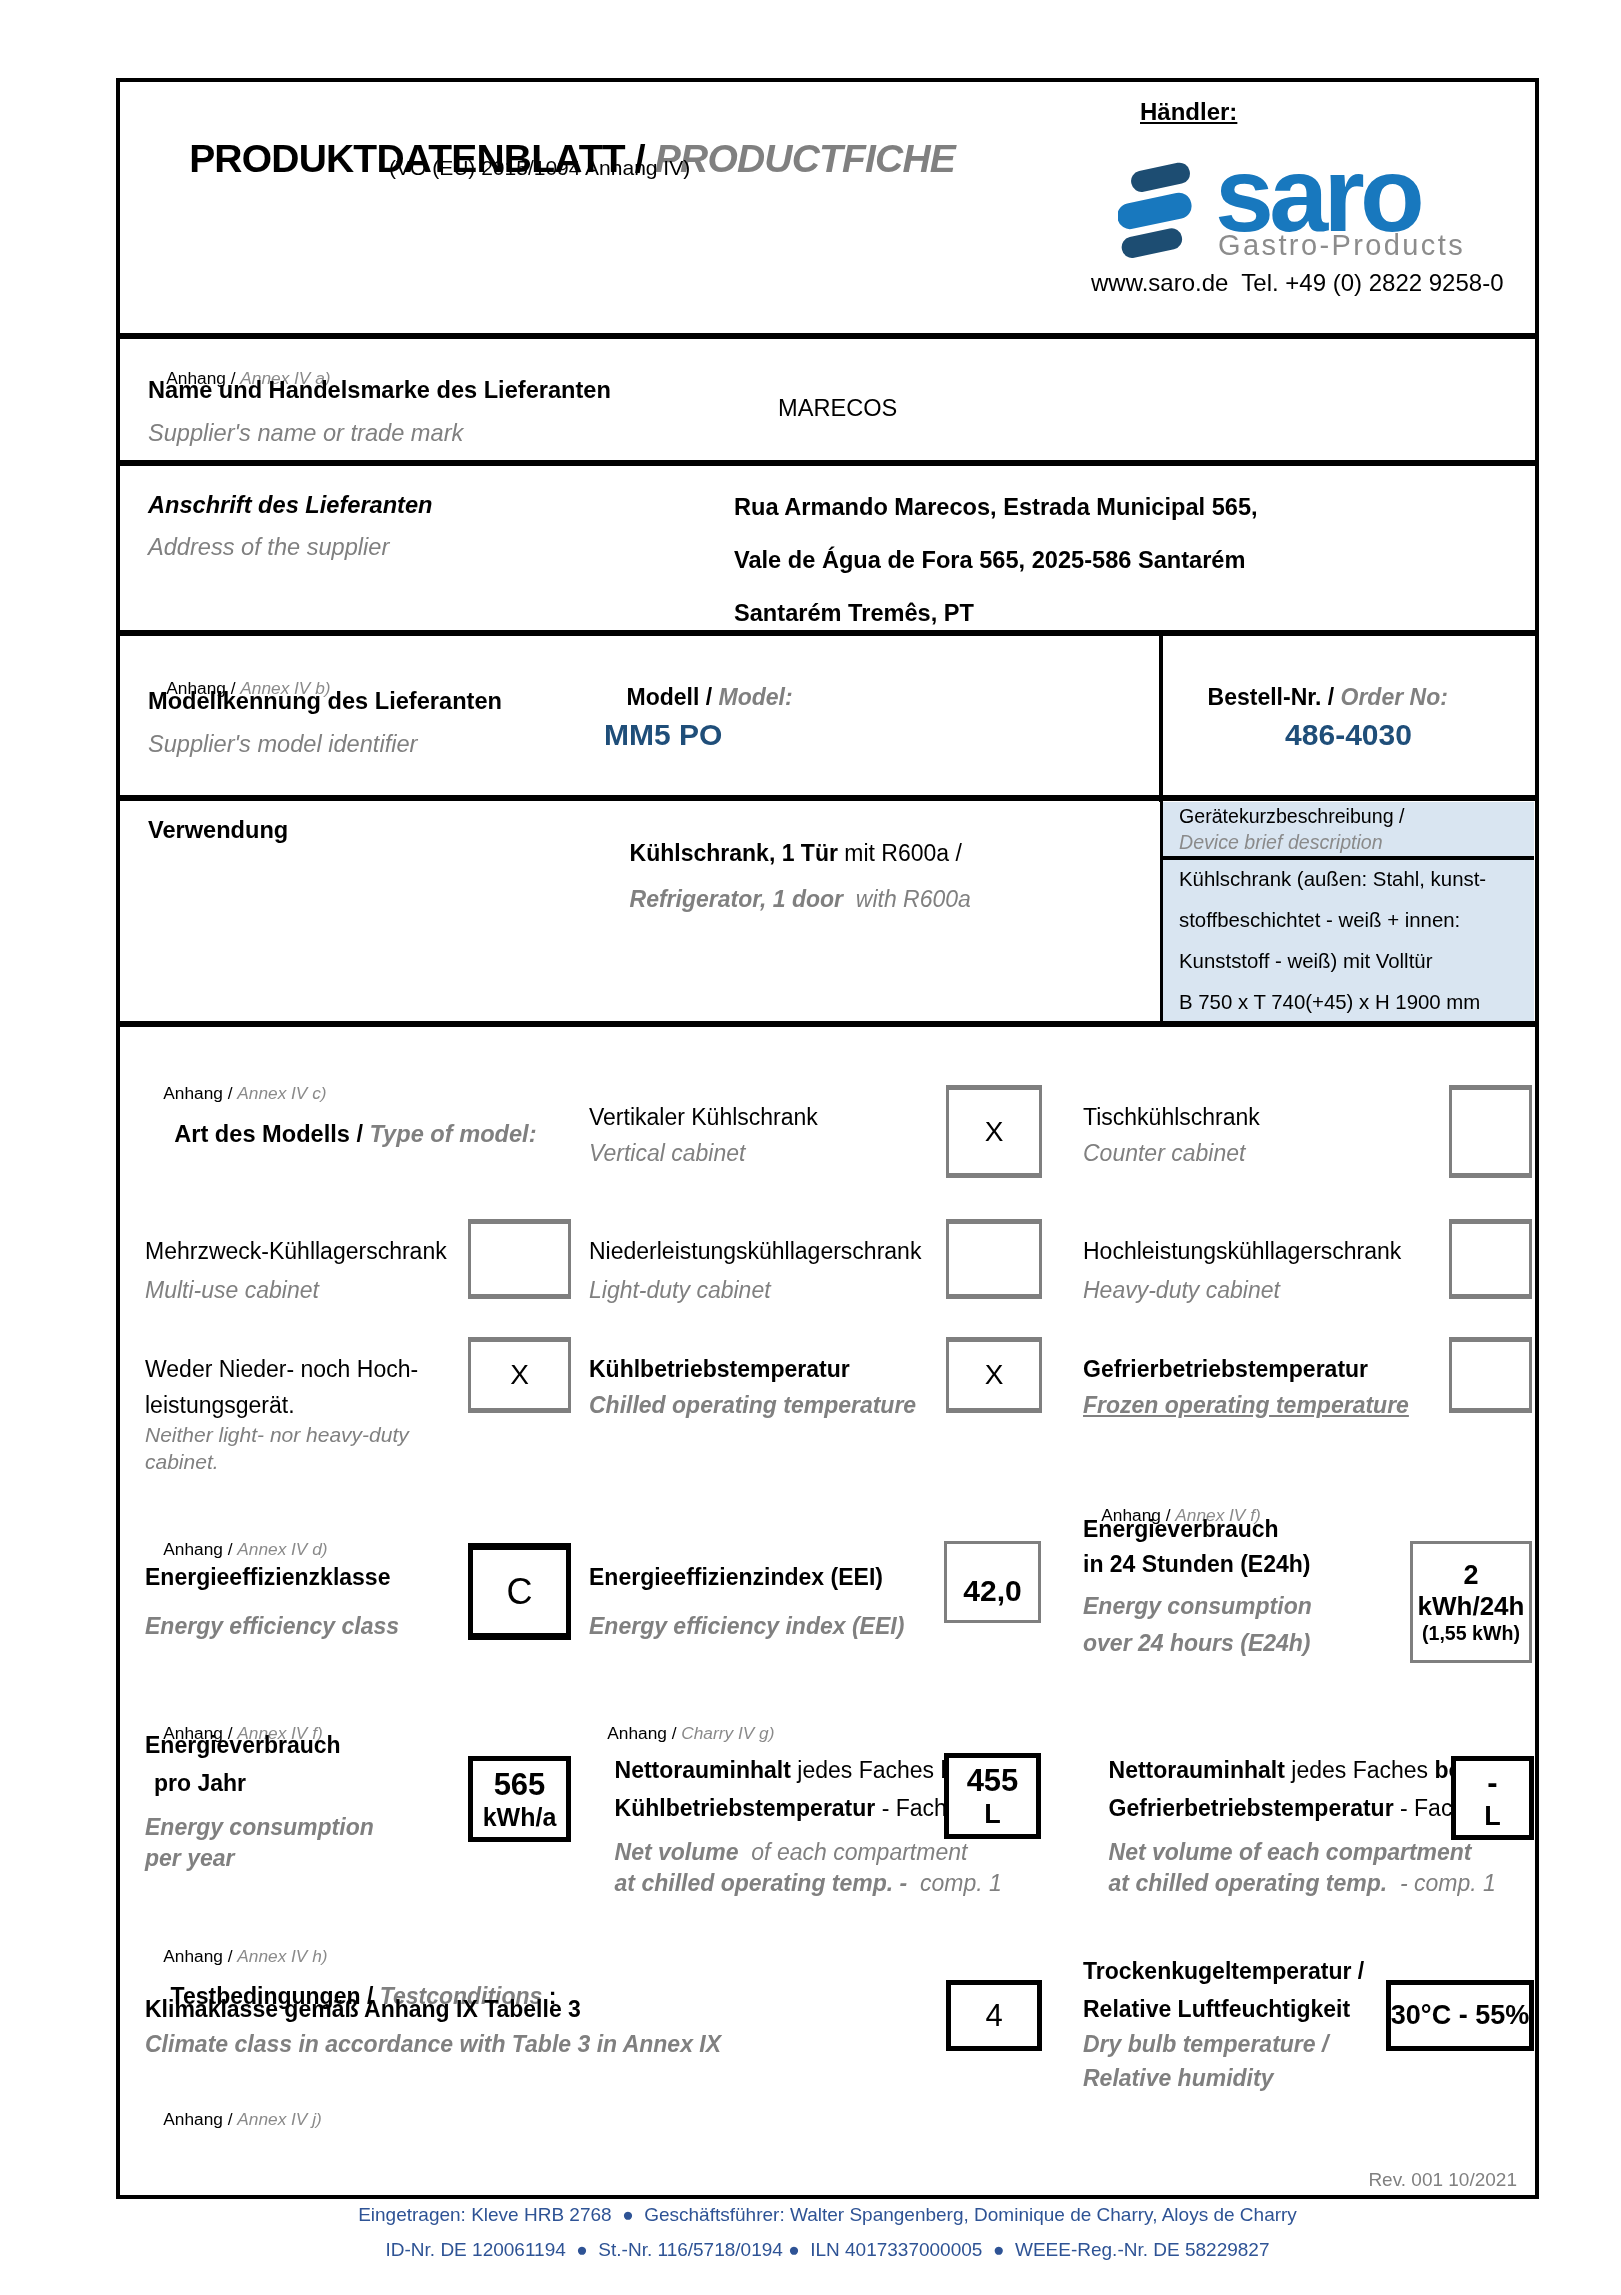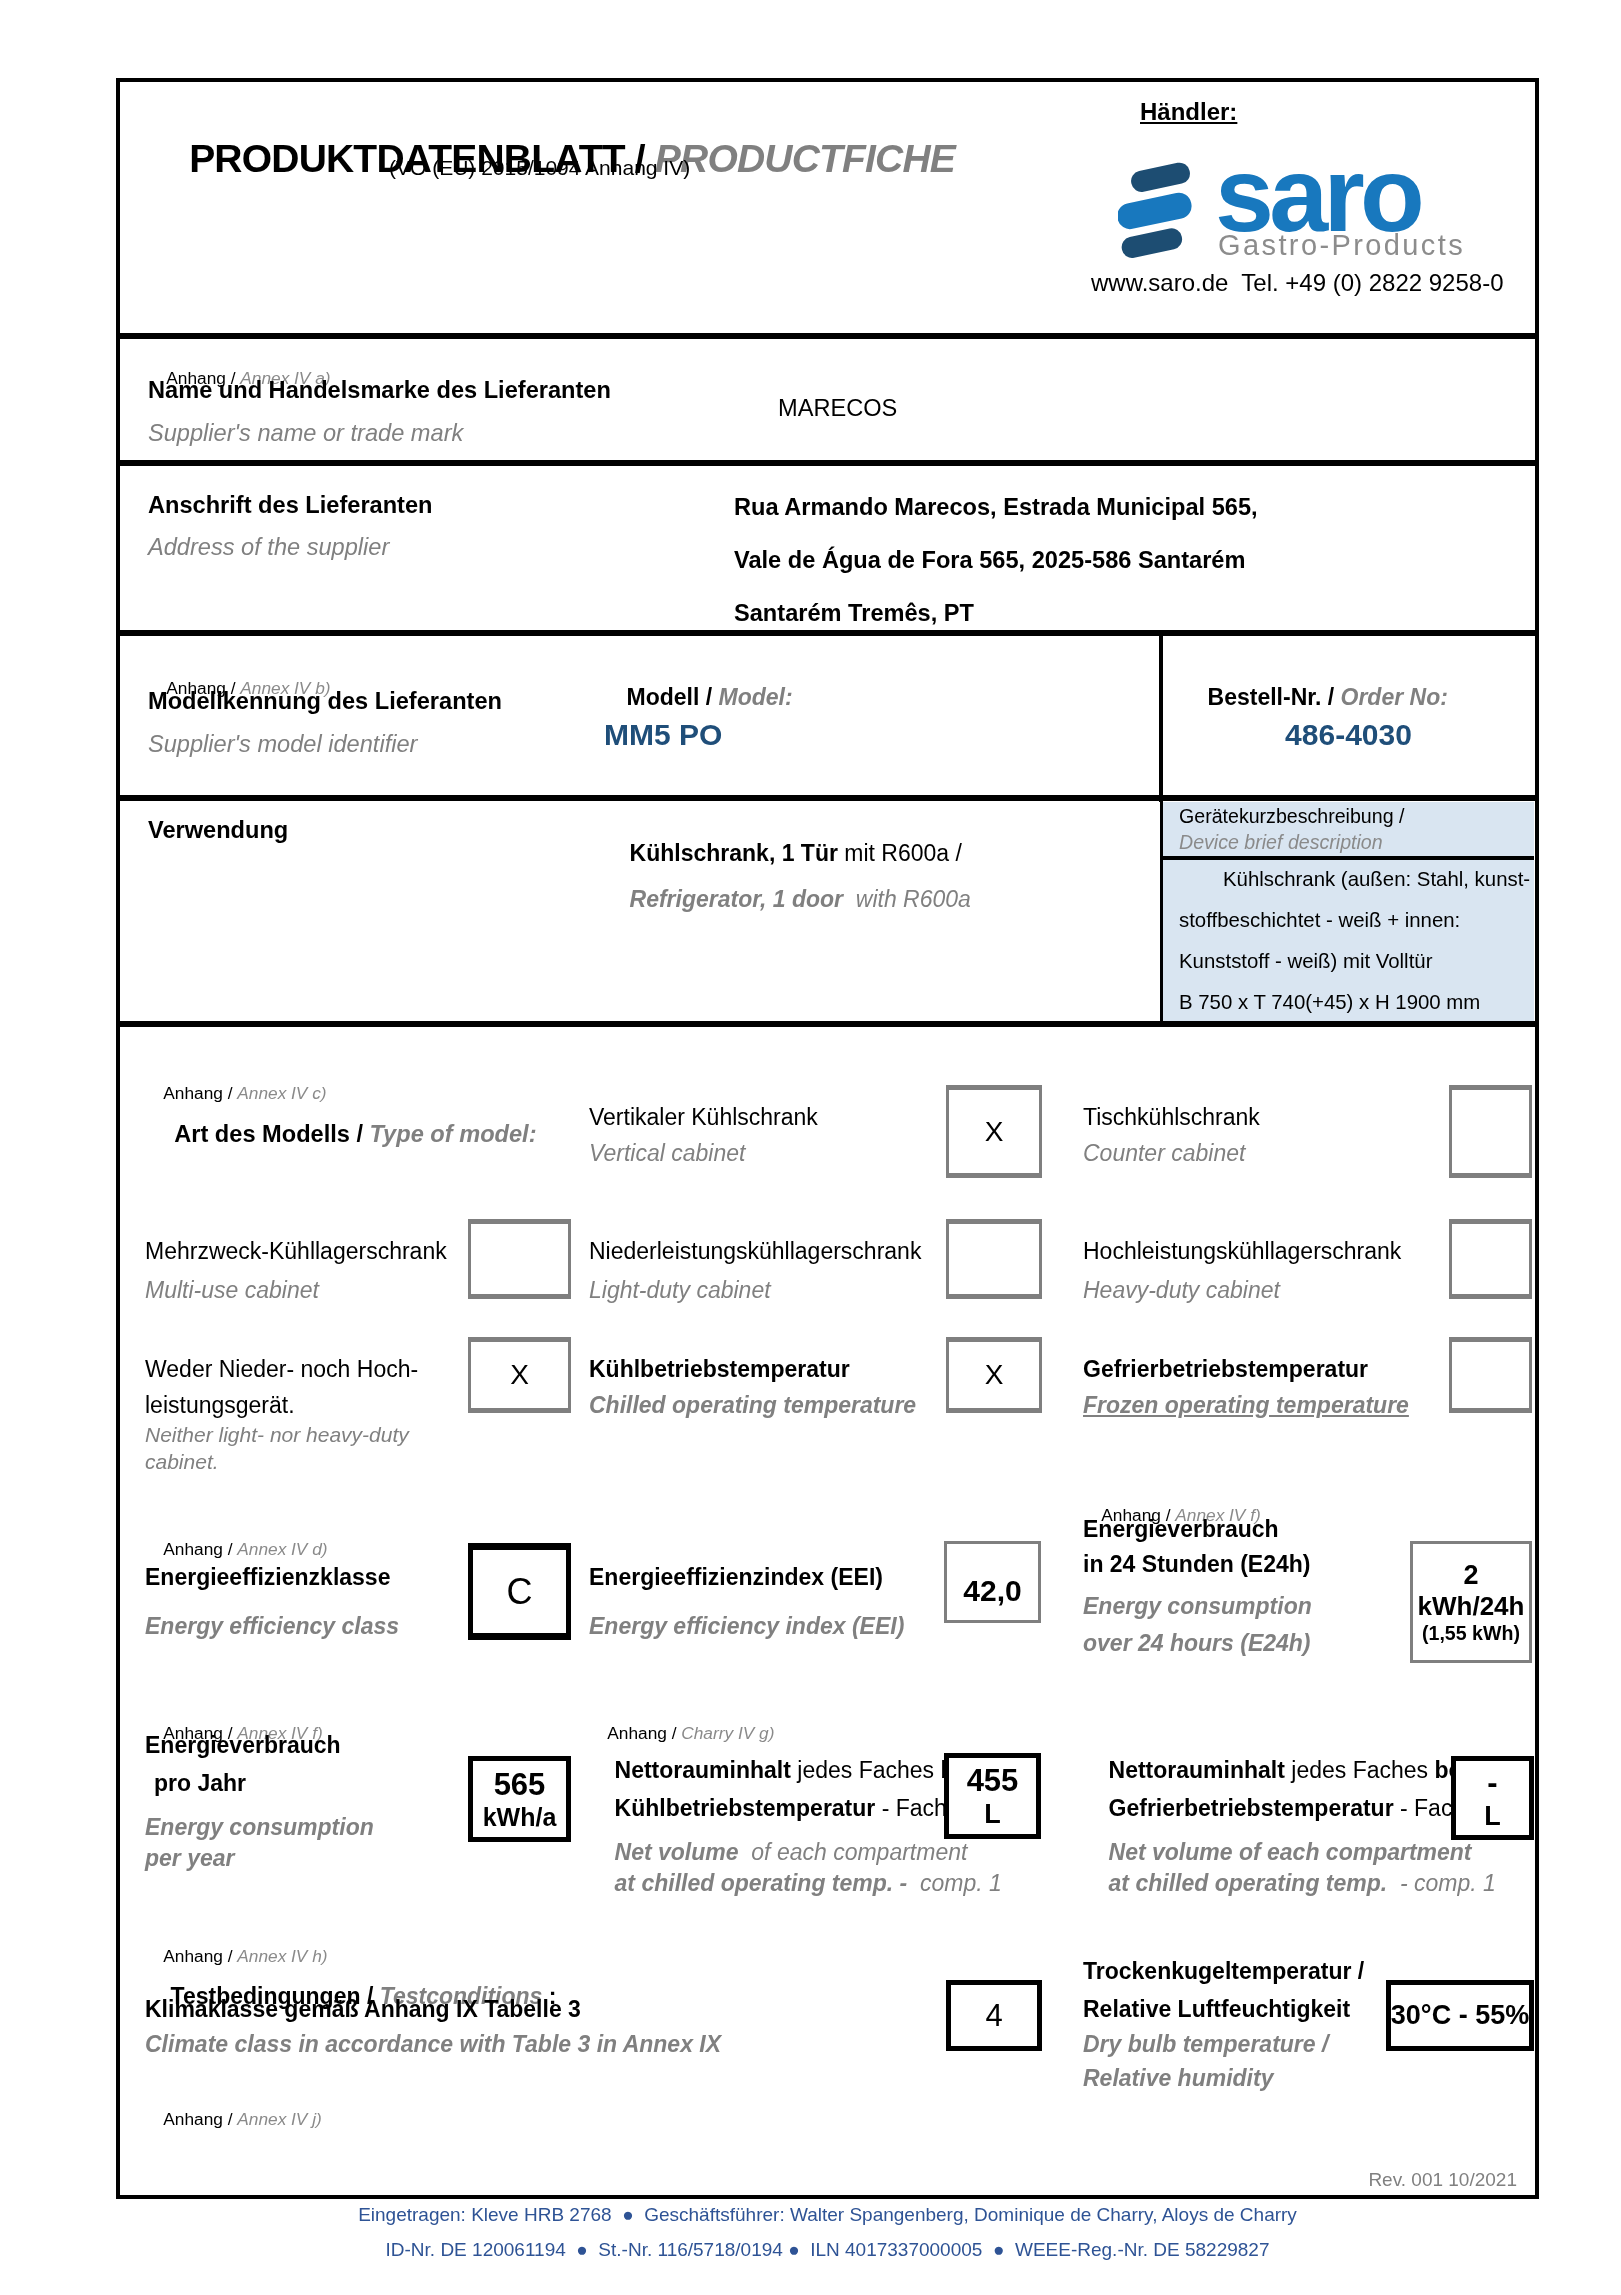--- a/index.html
+++ b/index.html
@@ -66,21 +66,21 @@
 
   <div class="txt annex" style="left:148px; top:350px;">
     <span>Anhang / </span><span class="i ag">Annex IV a)</span>
   </div>
   <div class="txt s30 b" style="left:148px; top:378px;">Name und Handelsmarke des Lieferanten</div>
   <div class="txt s30 i g" style="left:148px; top:421px;">Supplier's name or trade mark</div>
   <div class="txt s30" style="left:734px; top:396px;margin-left:44px;">MARECOS</div>
 
   <div class="hline" style="top:460px;"></div>
 
-  <div class="txt s30 b" style="left:148px; top:493px;">Anschrift des Lieferanten</div>
+  <div class="txt s30 b" style="left:148px; top:493px;font-style:italic;">Anschrift des Lieferanten</div>
   <div class="txt s30 i g" style="left:148px; top:535px;">Address of the supplier</div>
   <div class="txt s30 b" style="left:734px; top:495px;">Rua Armando Marecos, Estrada Municipal 565,</div>
   <div class="txt s30 b" style="left:734px; top:548px;">Vale de Água de Fora 565, 2025-586 Santarém</div>
   <div class="txt s30 b" style="left:734px; top:601px;">Santarém Tremês, PT</div>
 
   <div class="hline" style="top:630px;"></div>
 
   <div class="abs" style="left:1159px; top:636px; width:3.9px; height:166px; background:#000;"></div>
   <div class="txt annex" style="left:148px; top:660px;">
     <span>Anhang / </span><span class="i ag">Annex IV b)</span>
@@ -103,21 +103,21 @@
     <span class="b">Kühlschrank, 1 Tür</span><span> mit R600a /</span>
   </div>
   <div class="txt s29 g i" style="left:604px; top:862px;">
     <span class="b">Refrigerator, 1 door</span><span>  with R600a</span>
   </div>
 
   <div class="panel"></div>
   <div class="txt s25" style="left:1179px; top:806px;">Gerätekurzbeschreibung /</div>
   <div class="txt s25 i ag" style="left:1179px; top:832px;">Device brief description</div>
   <div class="abs" style="left:1160px; top:856px; width:374px; height:3.9px; background:#000;"></div>
-  <div class="txt s26" style="left:1179px; top:868px;margin-left:44px;">Kühlschrank (außen: Stahl, kunst-</div>
+  <div class="txt s26" style="left:1179px; top:868px;">Kühlschrank (außen: Stahl, kunst-</div>
   <div class="txt s26" style="left:1179px; top:909px;">stoffbeschichtet - weiß + innen:</div>
   <div class="txt s26" style="left:1179px; top:950px;">Kunststoff - weiß) mit Volltür</div>
   <div class="txt s26" style="left:1179px; top:991px;">B 750 x T 740(+45) x H 1900 mm</div>
 
   <div class="hline" style="top:1021px;"></div>
 
   <div class="txt annex" style="left:145px; top:1065px;">
     <span>Anhang / </span><span class="i ag">Annex IV c)</span>
   </div>
   <div class="txt s30" style="left:148px; top:1097px;">

